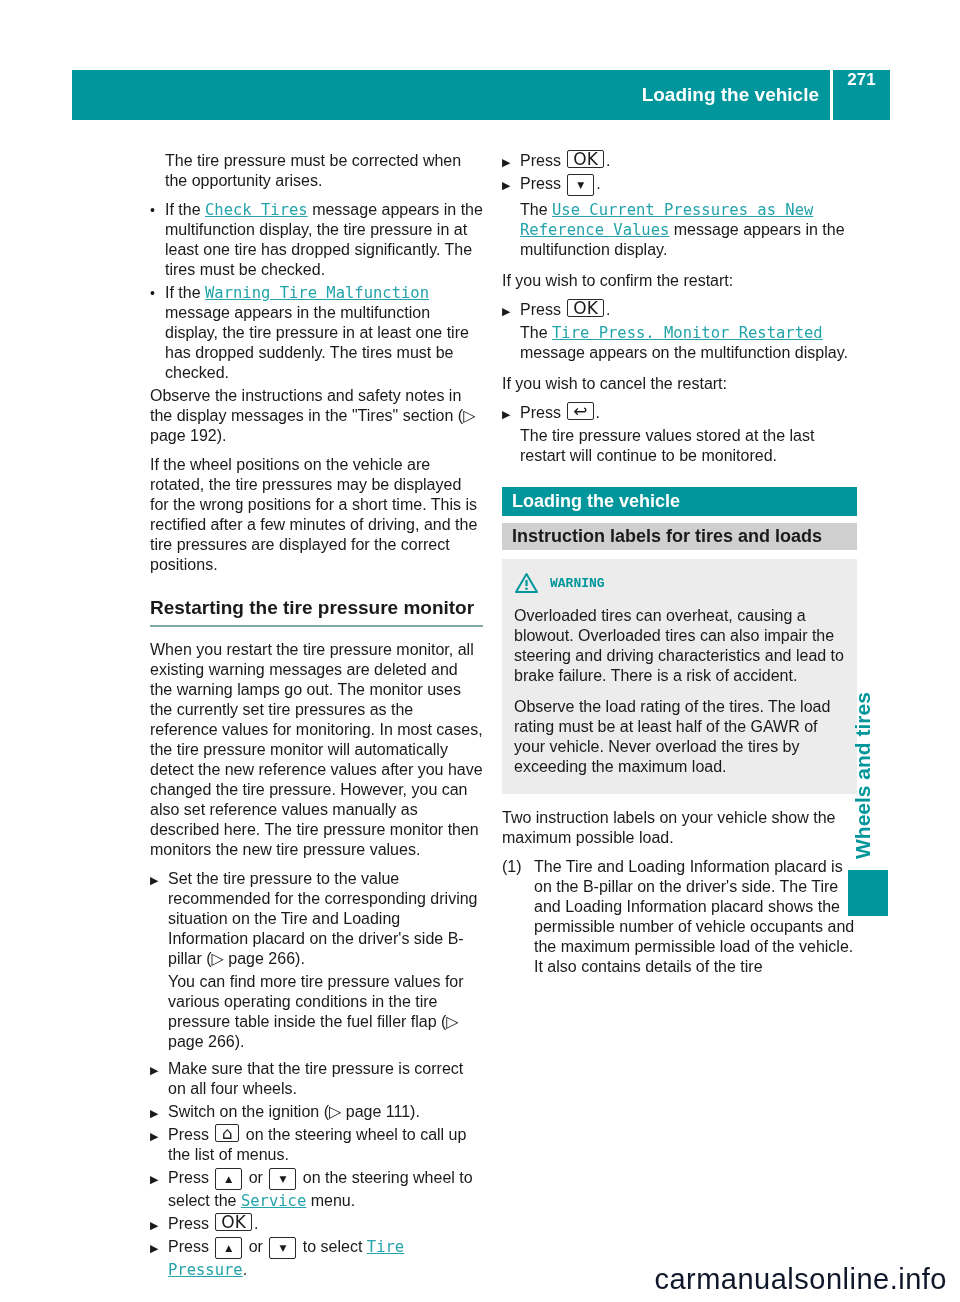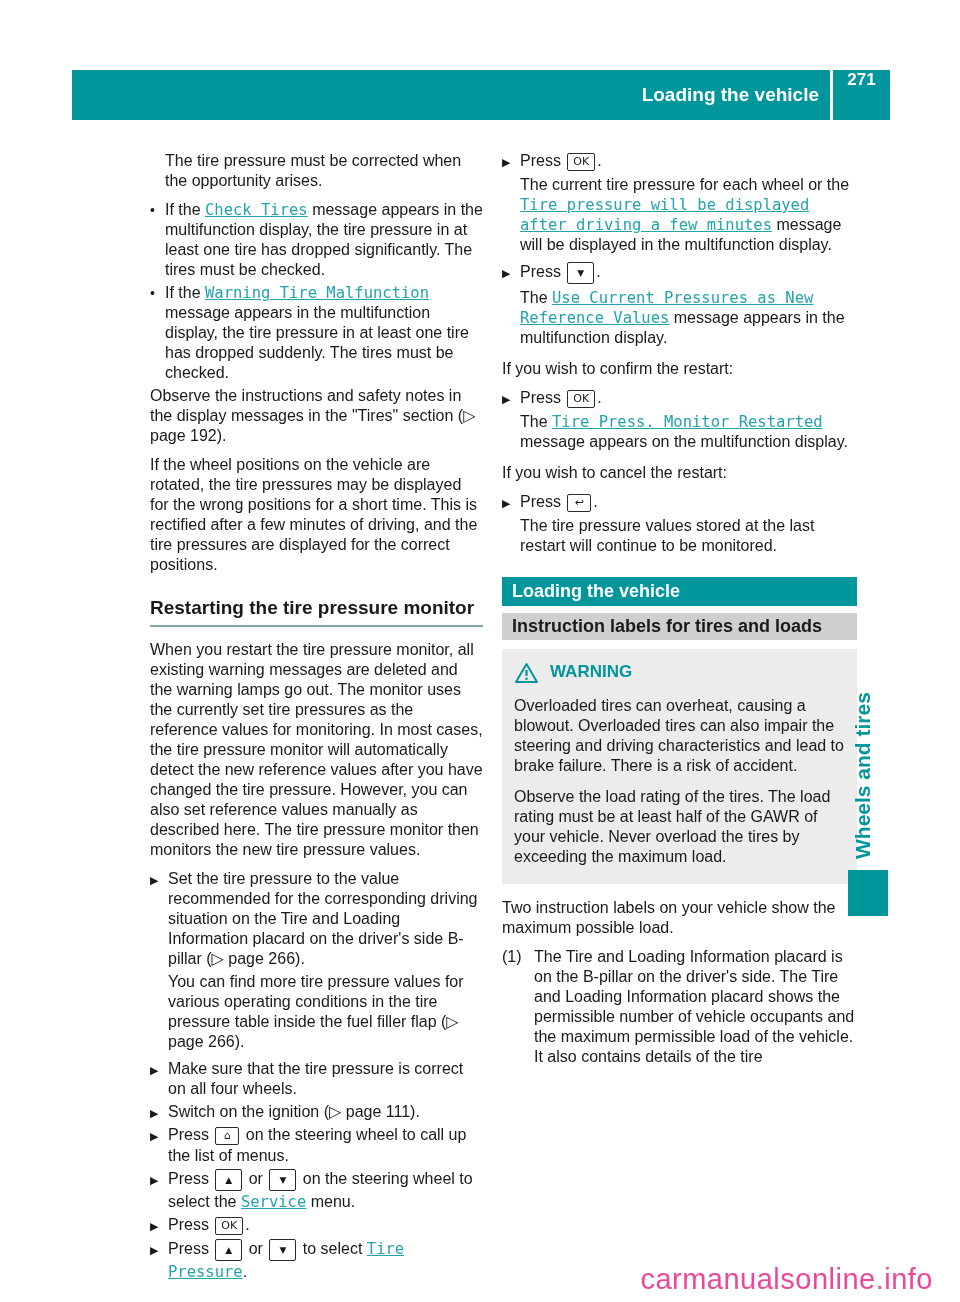--- a/index.html
+++ b/index.html
@@ -47,50 +47,50 @@
     font-size:19px; font-weight:bold;
     margin:23px 0 13px 0; padding-bottom:7px;
     border-bottom:2px solid #7FA9AB;
   }
   .boldline { font-weight:normal; margin:11px 0 9px 0; }
 
   .msg { font-family:"DejaVu Sans Mono","Liberation Mono",monospace; color:#23A3AB; font-size:15.5px;text-decoration:underline; }
 
   .key {
     display:inline-block; border:1.5px solid #2a2a2a; border-radius:2px;
-    padding:0 5px; font-size:11px; line-height:16px; margin:0 2px;
+    padding:0 5px; font-size:17px; line-height:16px; margin:0 2px;
     position:relative; top:-1px; font-family:"DejaVu Sans", sans-serif;
     min-width:24px; text-align:center; background:#fff; color:#1a1a1a;
   }
   .key.tri { font-size:9px; padding:2px 9px; }
 
   .chapterbox {
     background:#00969B; color:#fff; font-weight:bold; font-size:18px;
     padding:4px 10px 5px 10px; margin:21px 0 7px 0;
   }
   .sectionbox {
     background:#CFCFCF; color:#1a1a1a; font-weight:bold; font-size:18px;
     padding:3px 10px 4px 10px; margin:0 0 9px 0;
   }
   .warningbox { background:#ECECEC; padding:13px 12px 6px 12px; margin:0 0 14px 0; }
-  .warninghead { color:#00969B; font-weight:bold; font-size:17px; margin-bottom:12px; display:flex; align-items:flex-start; gap:11px; }
+  .warninghead { color:#00969B; font-weight:bold; font-size:13px; margin-bottom:12px; display:flex; align-items:flex-end; gap:11px;font-family:Liberation Mono, monospace; }
   .warningbox .para { margin-bottom:11px; }
 
   
   .sidebar-label {
     position:absolute; left:851px; top:859px; width:200px; height:30px;
     transform:rotate(-90deg); transform-origin:0 0;
     color:#00969B; font-weight:bold; font-size:21px; white-space:nowrap;
   }
   .sidebar-square { position:absolute; left:848px; top:870px; width:40px; height:46px; background:#00969B; }
 
   
   .watermark {
-    position:absolute; right:27px; top:1263px;
-    color:#ec4899; font-size:29px; letter-spacing:0.5px;
+    position:absolute; right:13px; top:1263px;
+    color:#0f172a; font-size:29px; letter-spacing:0.5px;
     font-family:"Liberation Sans", sans-serif;
   }
 </style>
 </head>
 <body>
 
 <div class="page">
 
   <div class="header">
     <div class="header-main">
@@ -113,21 +113,20 @@
       <p class="sub">You can find more tire pressure values for various operating conditions in the tire pressure table inside the fuel filler flap (▷ page 266).</p>
       <div class="item arrow-item"><span class="marker">▶</span><span class="item-text">Make sure that the tire pressure is correct on all four wheels.</span></div>
       <div class="item arrow-item"><span class="marker">▶</span><span class="item-text">Switch on the ignition (▷ page 111).</span></div>
       <div class="item arrow-item"><span class="marker">▶</span><span class="item-text">Press <span class="key">⌂</span> on the steering wheel to call up the list of menus.</span></div>
       <div class="item arrow-item"><span class="marker">▶</span><span class="item-text">Press <span class="key tri">▲</span> or <span class="key tri">▼</span> on the steering wheel to select the <span class="msg">Service</span> menu.</span></div>
       <div class="item arrow-item"><span class="marker">▶</span><span class="item-text">Press <span class="key">OK</span>.</span></div>
       <div class="item arrow-item"><span class="marker">▶</span><span class="item-text">Press <span class="key tri">▲</span> or <span class="key tri">▼</span> to select <span class="msg">Tire Pressure</span>.</span></div>
     </div>
   <div class="col col-right">
       <div class="item arrow-item"><span class="marker">▶</span><span class="item-text">Press <span class="key">OK</span>.</span></div>
-      <p class="sub">The current tire pressure for each wheel or the <span class="msg">Tire pressure will be displayed after driving a few minutes</span> message will be displayed in the multifunction display.</p>
       <div class="item arrow-item"><span class="marker">▶</span><span class="item-text">Press <span class="key tri">▼</span>.</span></div>
       <p class="sub">The <span class="msg">Use Current Pressures as New Reference Values</span> message appears in the multifunction display.</p>
       <p class="boldline">If you wish to confirm the restart:</p>
       <div class="item arrow-item"><span class="marker">▶</span><span class="item-text">Press <span class="key">OK</span>.</span></div>
       <p class="sub">The <span class="msg">Tire Press. Monitor Restarted</span> message appears on the multifunction display.</p>
       <p class="boldline">If you wish to cancel the restart:</p>
       <div class="item arrow-item"><span class="marker">▶</span><span class="item-text">Press <span class="key">↩</span>.</span></div>
       <p class="sub">The tire pressure values stored at the last restart will continue to be monitored.</p>
       <div class="chapterbox">Loading the vehicle</div>
       <div class="sectionbox">Instruction labels for tires and loads</div>

